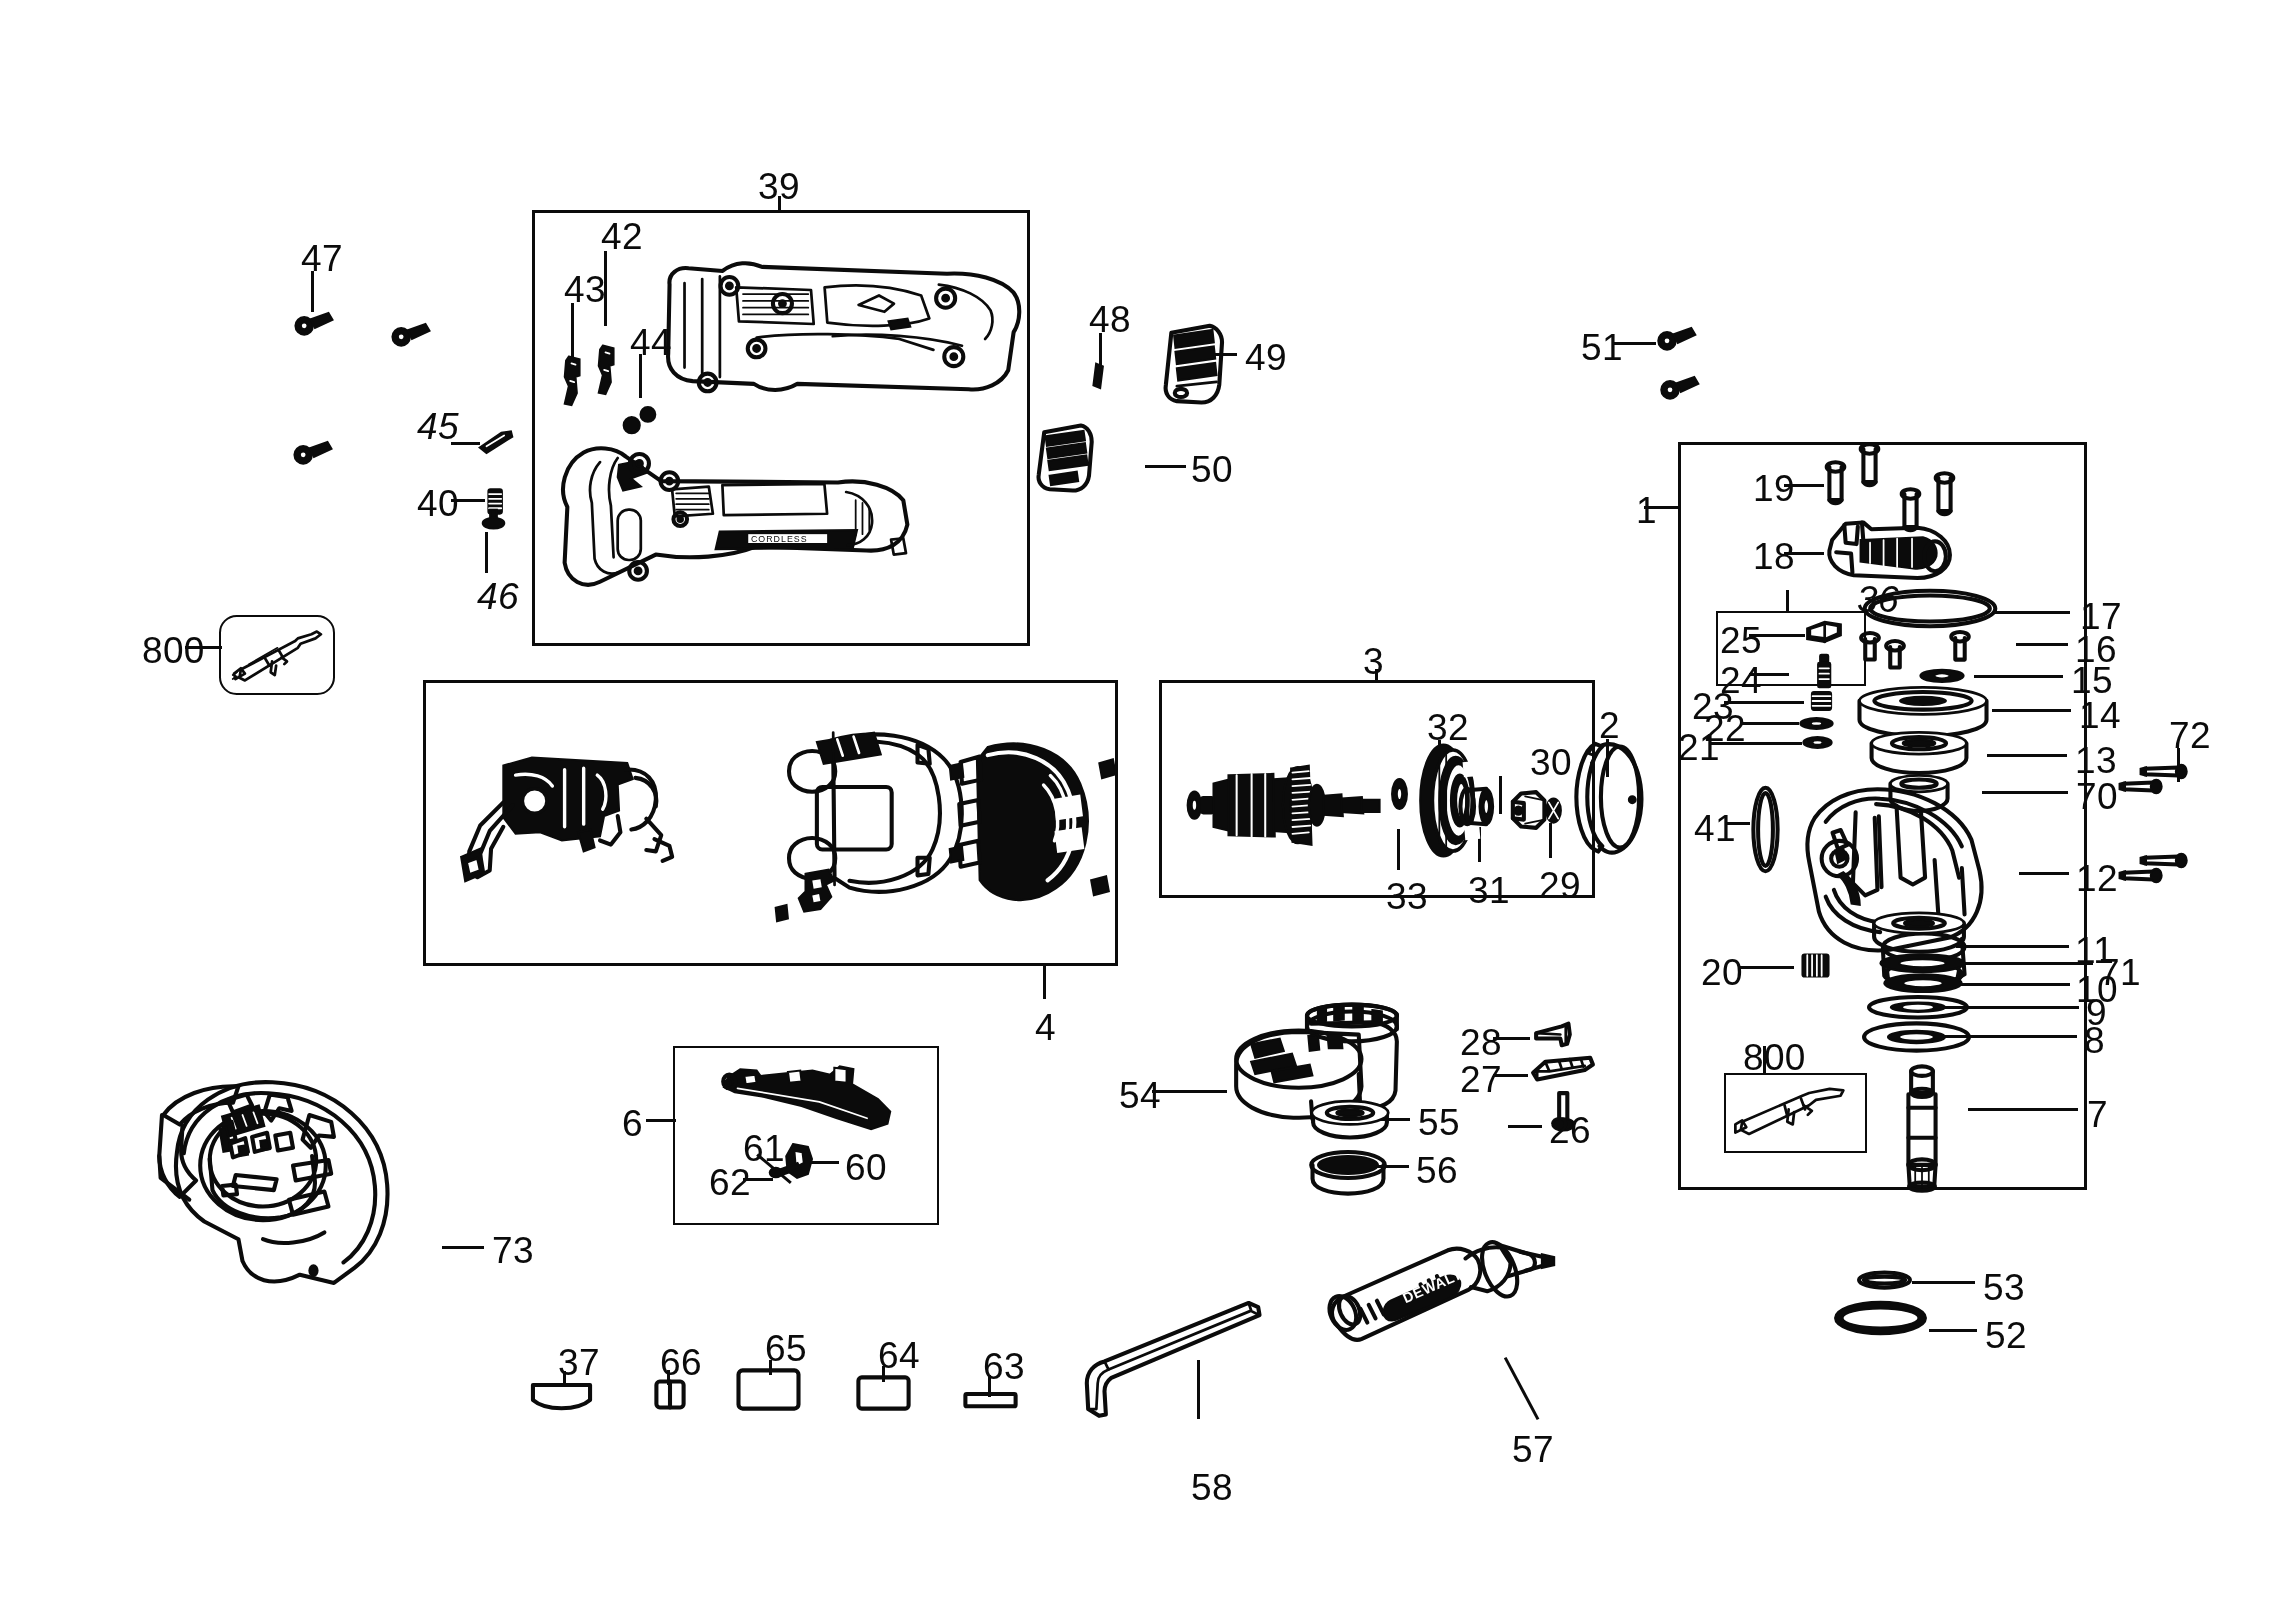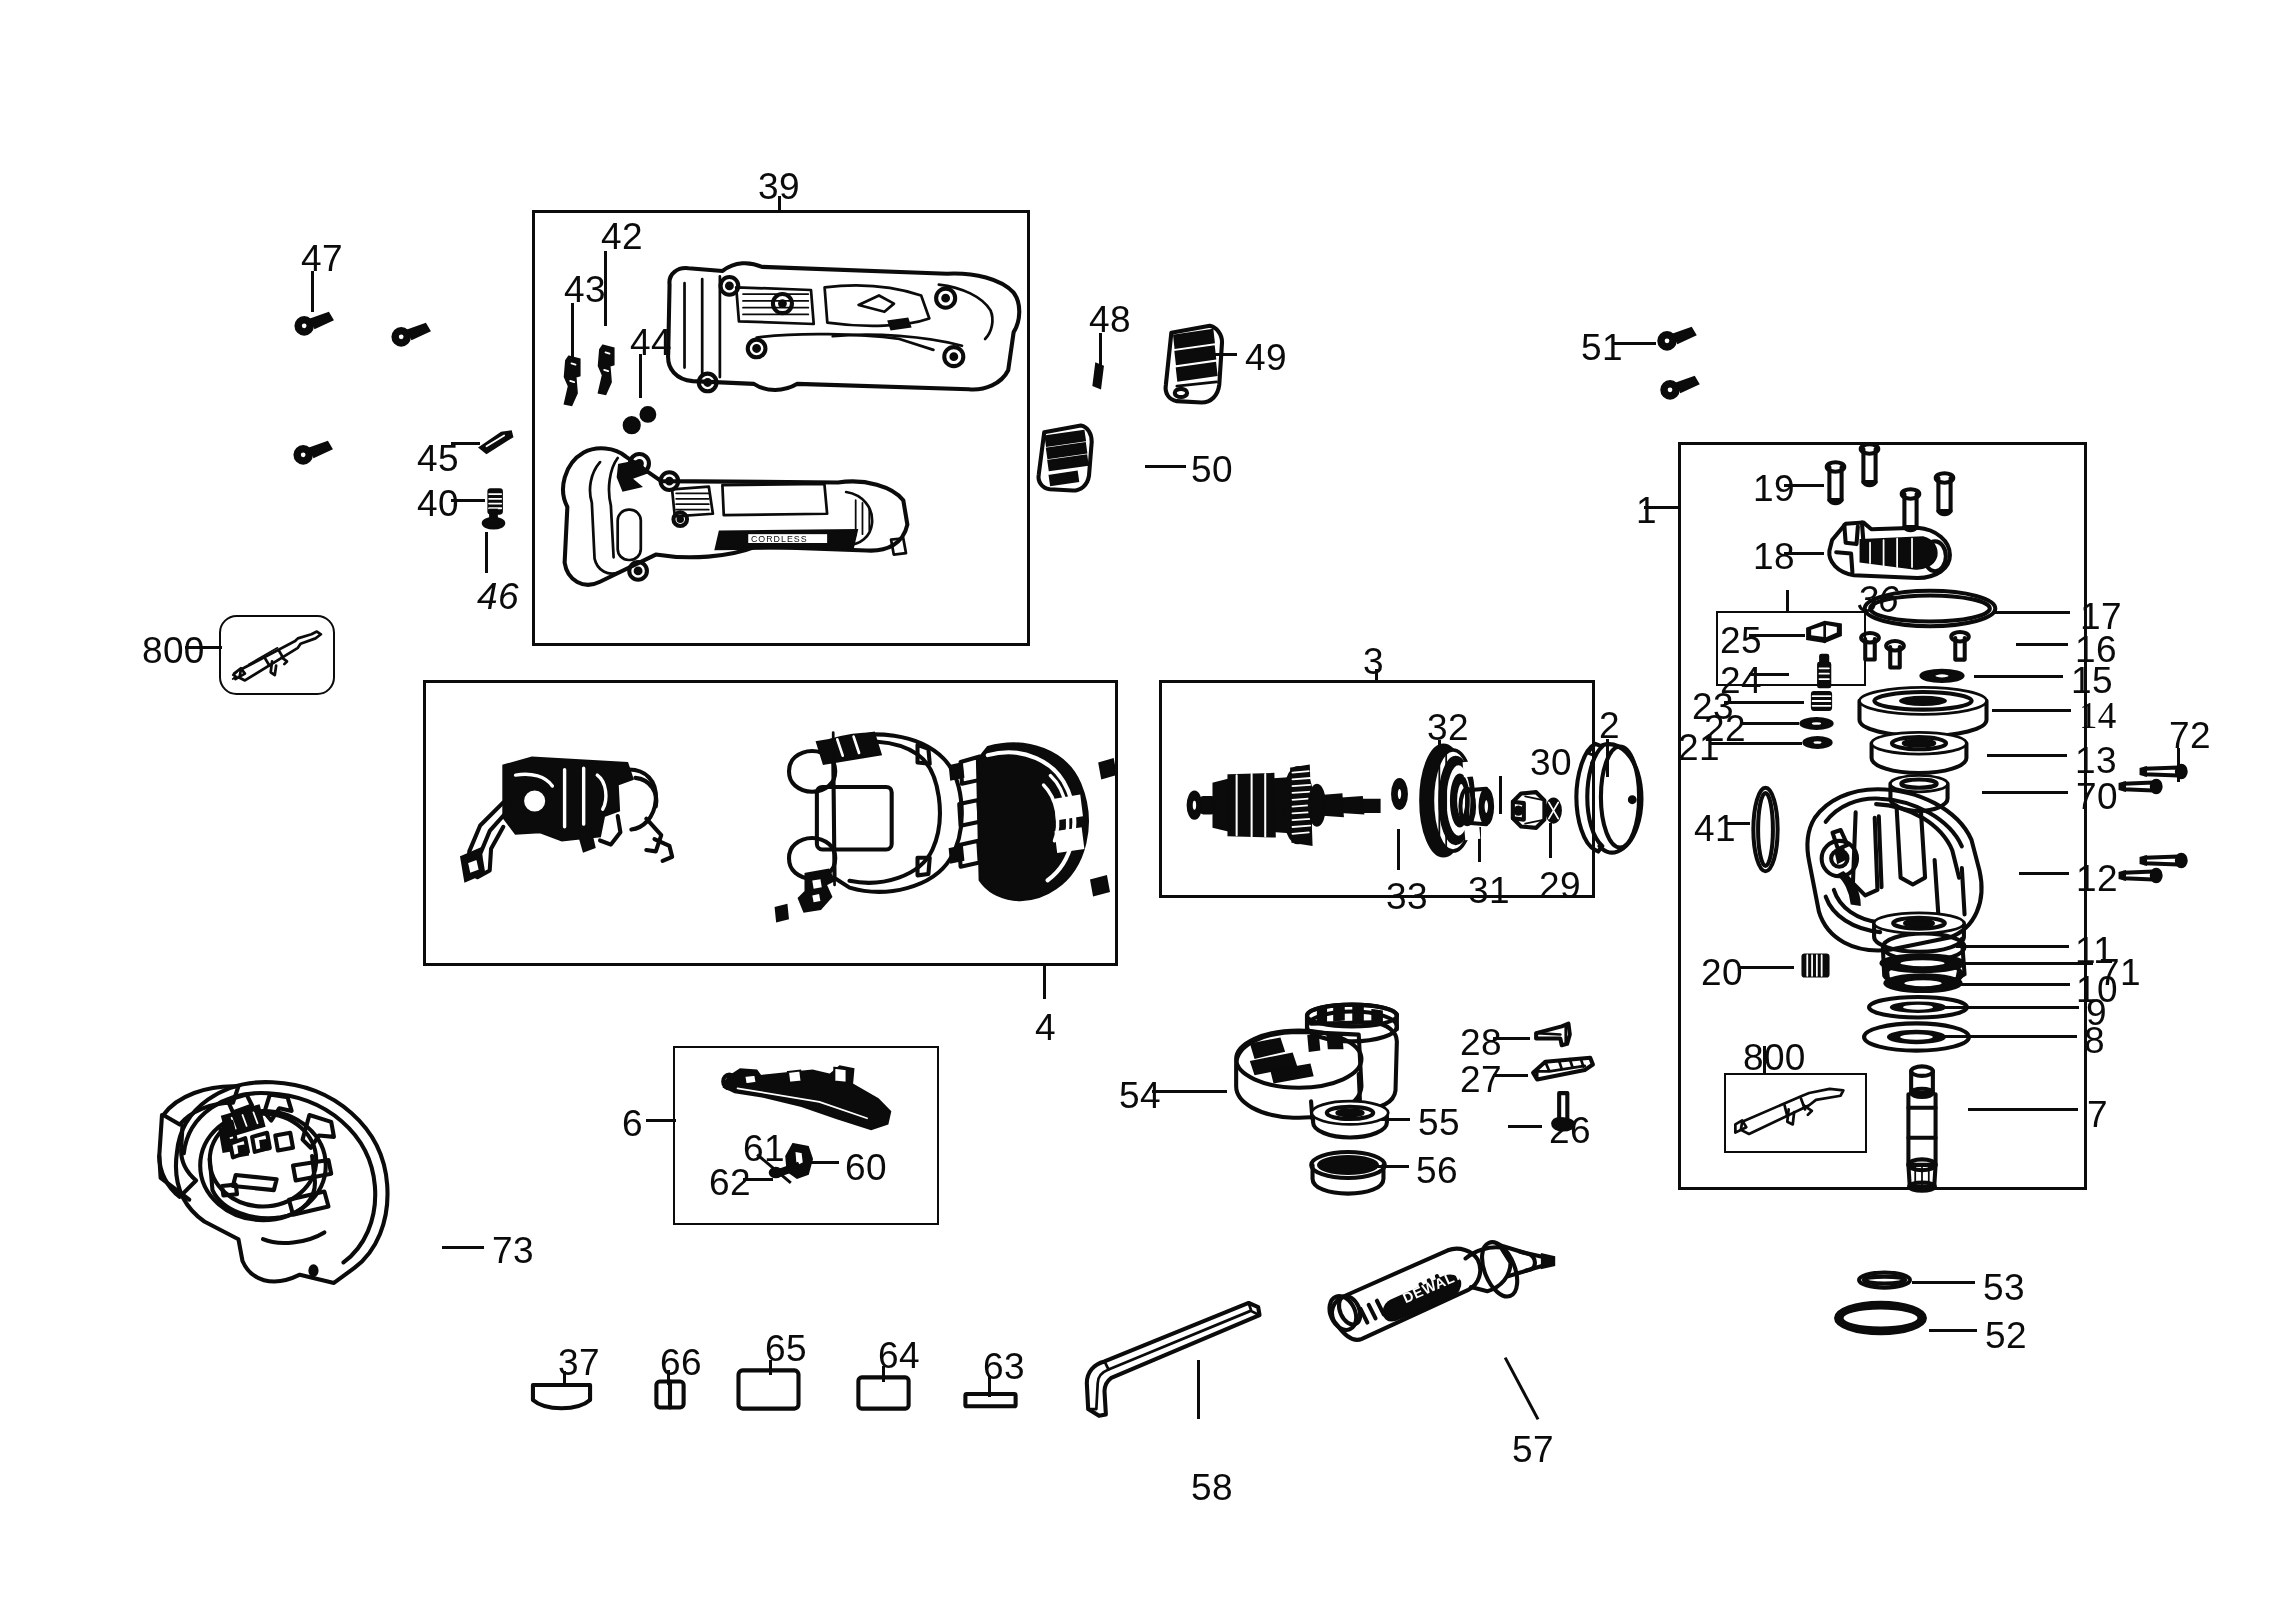--- a/index.html
+++ b/index.html
@@ -794,35 +794,35 @@
 
   <span class="cal" style="left:301px;top:240px;">47</span>
   <span class="cal" style="left:601px;top:218px;">42</span>
   <span class="cal" style="left:564px;top:271px;">43</span>
   <span class="cal" style="left:630px;top:324px;">44</span>
   <span class="cal" style="left:758px;top:168px;">39</span>
   <span class="cal" style="left:1089px;top:301px;">48</span>
   <span class="cal" style="left:1245px;top:339px;">49</span>
   <span class="cal" style="left:1191px;top:451px;">50</span>
   <span class="cal" style="left:1581px;top:329px;">51</span>
-  <span class="cal" style="left:417px;top:440px;">45</span>
+  <span class="cal" style="left:417px;top:408px;font-style:italic;">45</span>
   <span class="cal" style="left:417px;top:485px;">40</span>
   <span class="cal" style="left:477px;top:578px;font-style:italic;">46</span>
   <span class="cal" style="left:142px;top:632px;">800</span>
   <span class="cal" style="left:1636px;top:492px;">1</span>
   <span class="cal" style="left:1753px;top:470px;">19</span>
   <span class="cal" style="left:1753px;top:538px;">18</span>
   <span class="cal" style="left:1857px;top:581px;font-style:italic;">36</span>
   <span class="cal" style="left:2080px;top:598px;">17</span>
   <span class="cal" style="left:1720px;top:622px;">25</span>
   <span class="cal" style="left:2075px;top:631px;">16</span>
   <span class="cal" style="left:1720px;top:662px;">24</span>
   <span class="cal" style="left:2071px;top:662px;">15</span>
   <span class="cal" style="left:1692px;top:688px;">23</span>
-  <span class="cal" style="left:2079px;top:697px;font-family:Liberation Serif, serif;">14</span>
+  <span class="cal" style="left:2079px;top:697px;">14</span>
   <span class="cal" style="left:1704px;top:710px;">22</span>
   <span class="cal" style="left:1678px;top:729px;">21</span>
   <span class="cal" style="left:2075px;top:742px;">13</span>
   <span class="cal" style="left:2076px;top:778px;">70</span>
   <span class="cal" style="left:1694px;top:810px;">41</span>
   <span class="cal" style="left:2076px;top:860px;">12</span>
   <span class="cal" style="left:2075px;top:932px;">11</span>
   <span class="cal" style="left:2099px;top:954px;">71</span>
   <span class="cal" style="left:2076px;top:971px;">10</span>
   <span class="cal" style="left:2086px;top:994px;">9</span>

